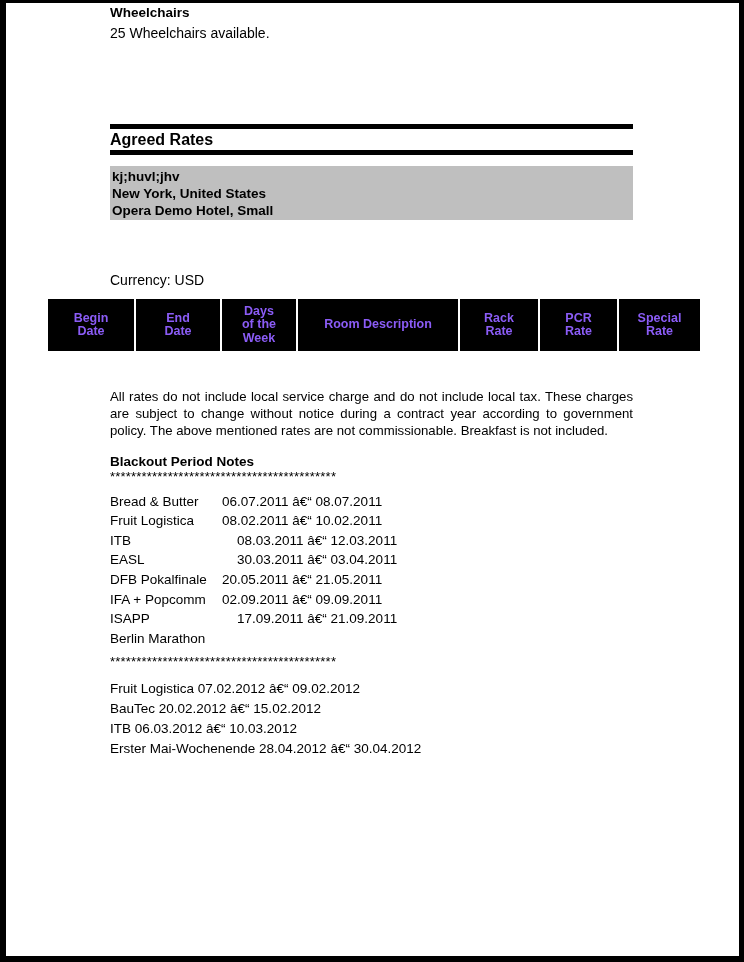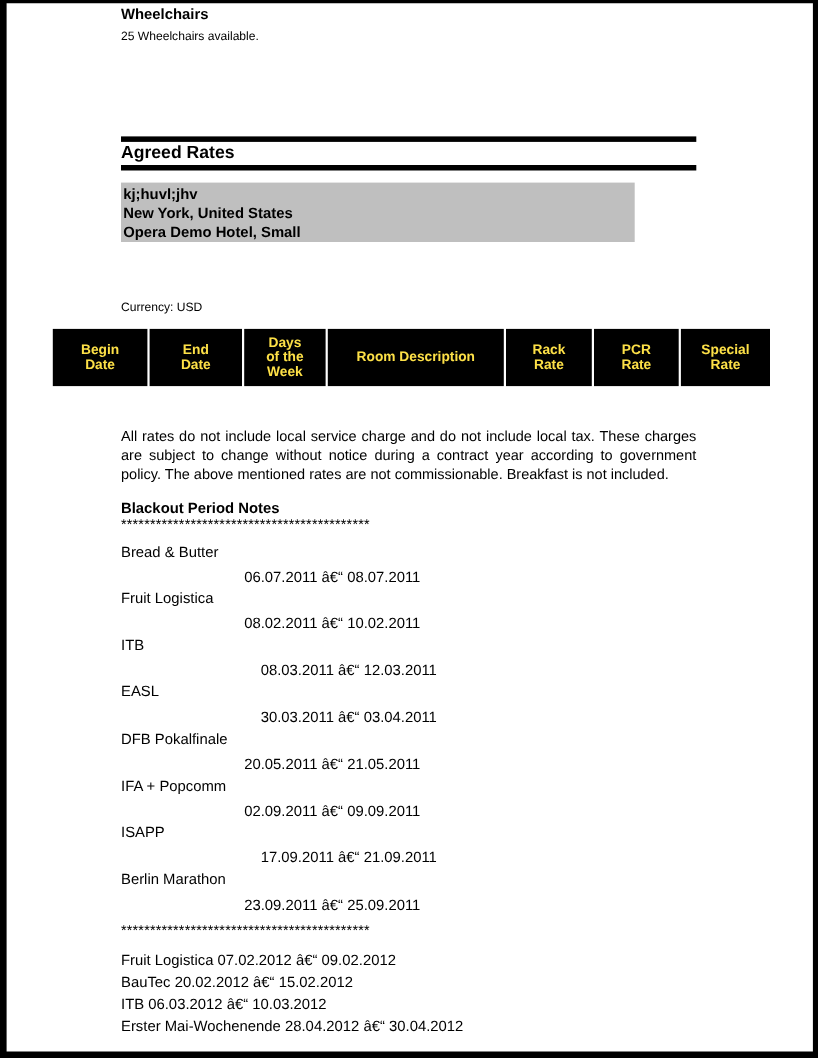--- a/index.html
+++ b/index.html
@@ -11,47 +11,47 @@
     background: #ffffff;
     border-style: solid;
     border-color: #000000;
     border-width: 3px 5px 6px 6px;
     font-family: "Liberation Sans", sans-serif;
     color: #000000;
     overflow: hidden;
   }
   .h-bold { font-weight: bold; font-size: 13.5px; line-height: 20px; margin: 0 0 0 104px; }
   .wheel-head { }
-  .body-line { font-size: 11px; line-height: 20px; margin: 0 0 0 104px; }
+  .body-line { font-size: 14px; line-height: 20px; margin: 0 0 0 104px; }
 
   .rule-bar { width: 523px; height: 5px; background: #000000; margin: 0 0 0 104px; }
   .rule-top { margin-top: 81px; }
   .section-title { font-weight: bold; font-size: 16px; line-height: 18px; margin: 2px 16px 1px 104px; }
 
   .prop-box {
-    width: 467px;
+    width: 523px;
     box-sizing: border-box;
     margin: 11px 0 0 104px;
     padding: 2px 4px 1px 2px;
     background: #bfbfbf;
   }
   .prop-box div { font-weight: bold; font-size: 13.5px; line-height: 17px; }
 
   .currency { margin-top: 50px; }
 
   .rates-table {
     display: grid;
     grid-template-columns: 86px 84px 74px 160px 78px 77px 81px;
     gap: 2px;
     width: 652px;
     margin: 9px 0 0 42px;
   }
   .rates-cell {
     background: #000000;
-    color: #fde047;
+    color: #8b5cf6;
     height: 52px;
     display: flex;
     align-items: center;
     justify-content: center;
     text-align: center;
     font-weight: bold;
     font-size: 12.5px;
     line-height: 13.5px;
     white-space: pre-line;
   }
@@ -64,21 +64,21 @@
     text-align: justify;
   }
 
   .blk-head { margin-top: 14px; line-height: 16px; }
   .stars { margin: 0 0 0 104px; font-size: 13px; line-height: 14px; letter-spacing: 0.2px; }
   .stars-mid { margin-top: 7px; }
 
   .blk-list { margin-top: 8px; }
   .blk-row { display: flex; margin: 0 0 0 104px; font-size: 13.5px; line-height: 19.6px; }
   .blk-name { width: 112px; flex-shrink: 0; white-space: pre; }
-  .blk-dates { white-space: pre; margin-top: 23px; }
+  .blk-dates { white-space: pre; }
 
   .blk2-list { margin-top: 10px; }
   .blk2-row { margin: 0 0 0 104px; font-size: 13.5px; line-height: 20px; white-space: pre; }
 </style>
 </head>
 <body>
 
 <div class="page">
 
   <div class="h-bold wheel-head">Wheelchairs</div>
@@ -142,21 +142,20 @@
     <div class="blk-row">
       <span class="blk-name">IFA + Popcomm</span>
       <span class="blk-dates">02.09.2011 â€“ 09.09.2011</span>
     </div>
     <div class="blk-row">
       <span class="blk-name">ISAPP</span>
       <span class="blk-dates">&nbsp;&nbsp;&nbsp;&nbsp;17.09.2011 â€“ 21.09.2011</span>
     </div>
     <div class="blk-row">
       <span class="blk-name">Berlin Marathon</span>
-      <span class="blk-dates">23.09.2011 â€“ 25.09.2011</span>
     </div>
   </div>
 
   <div class="stars stars-mid">*******************************************</div>
 
   <div class="blk2-list">
     <div class="blk2-row">Fruit Logistica 07.02.2012 â€“ 09.02.2012</div>
     <div class="blk2-row">BauTec 20.02.2012 â€“ 15.02.2012</div>
     <div class="blk2-row">ITB 06.03.2012 â€“ 10.03.2012</div>
     <div class="blk2-row">Erster Mai-Wochenende 28.04.2012 â€“ 30.04.2012</div>

